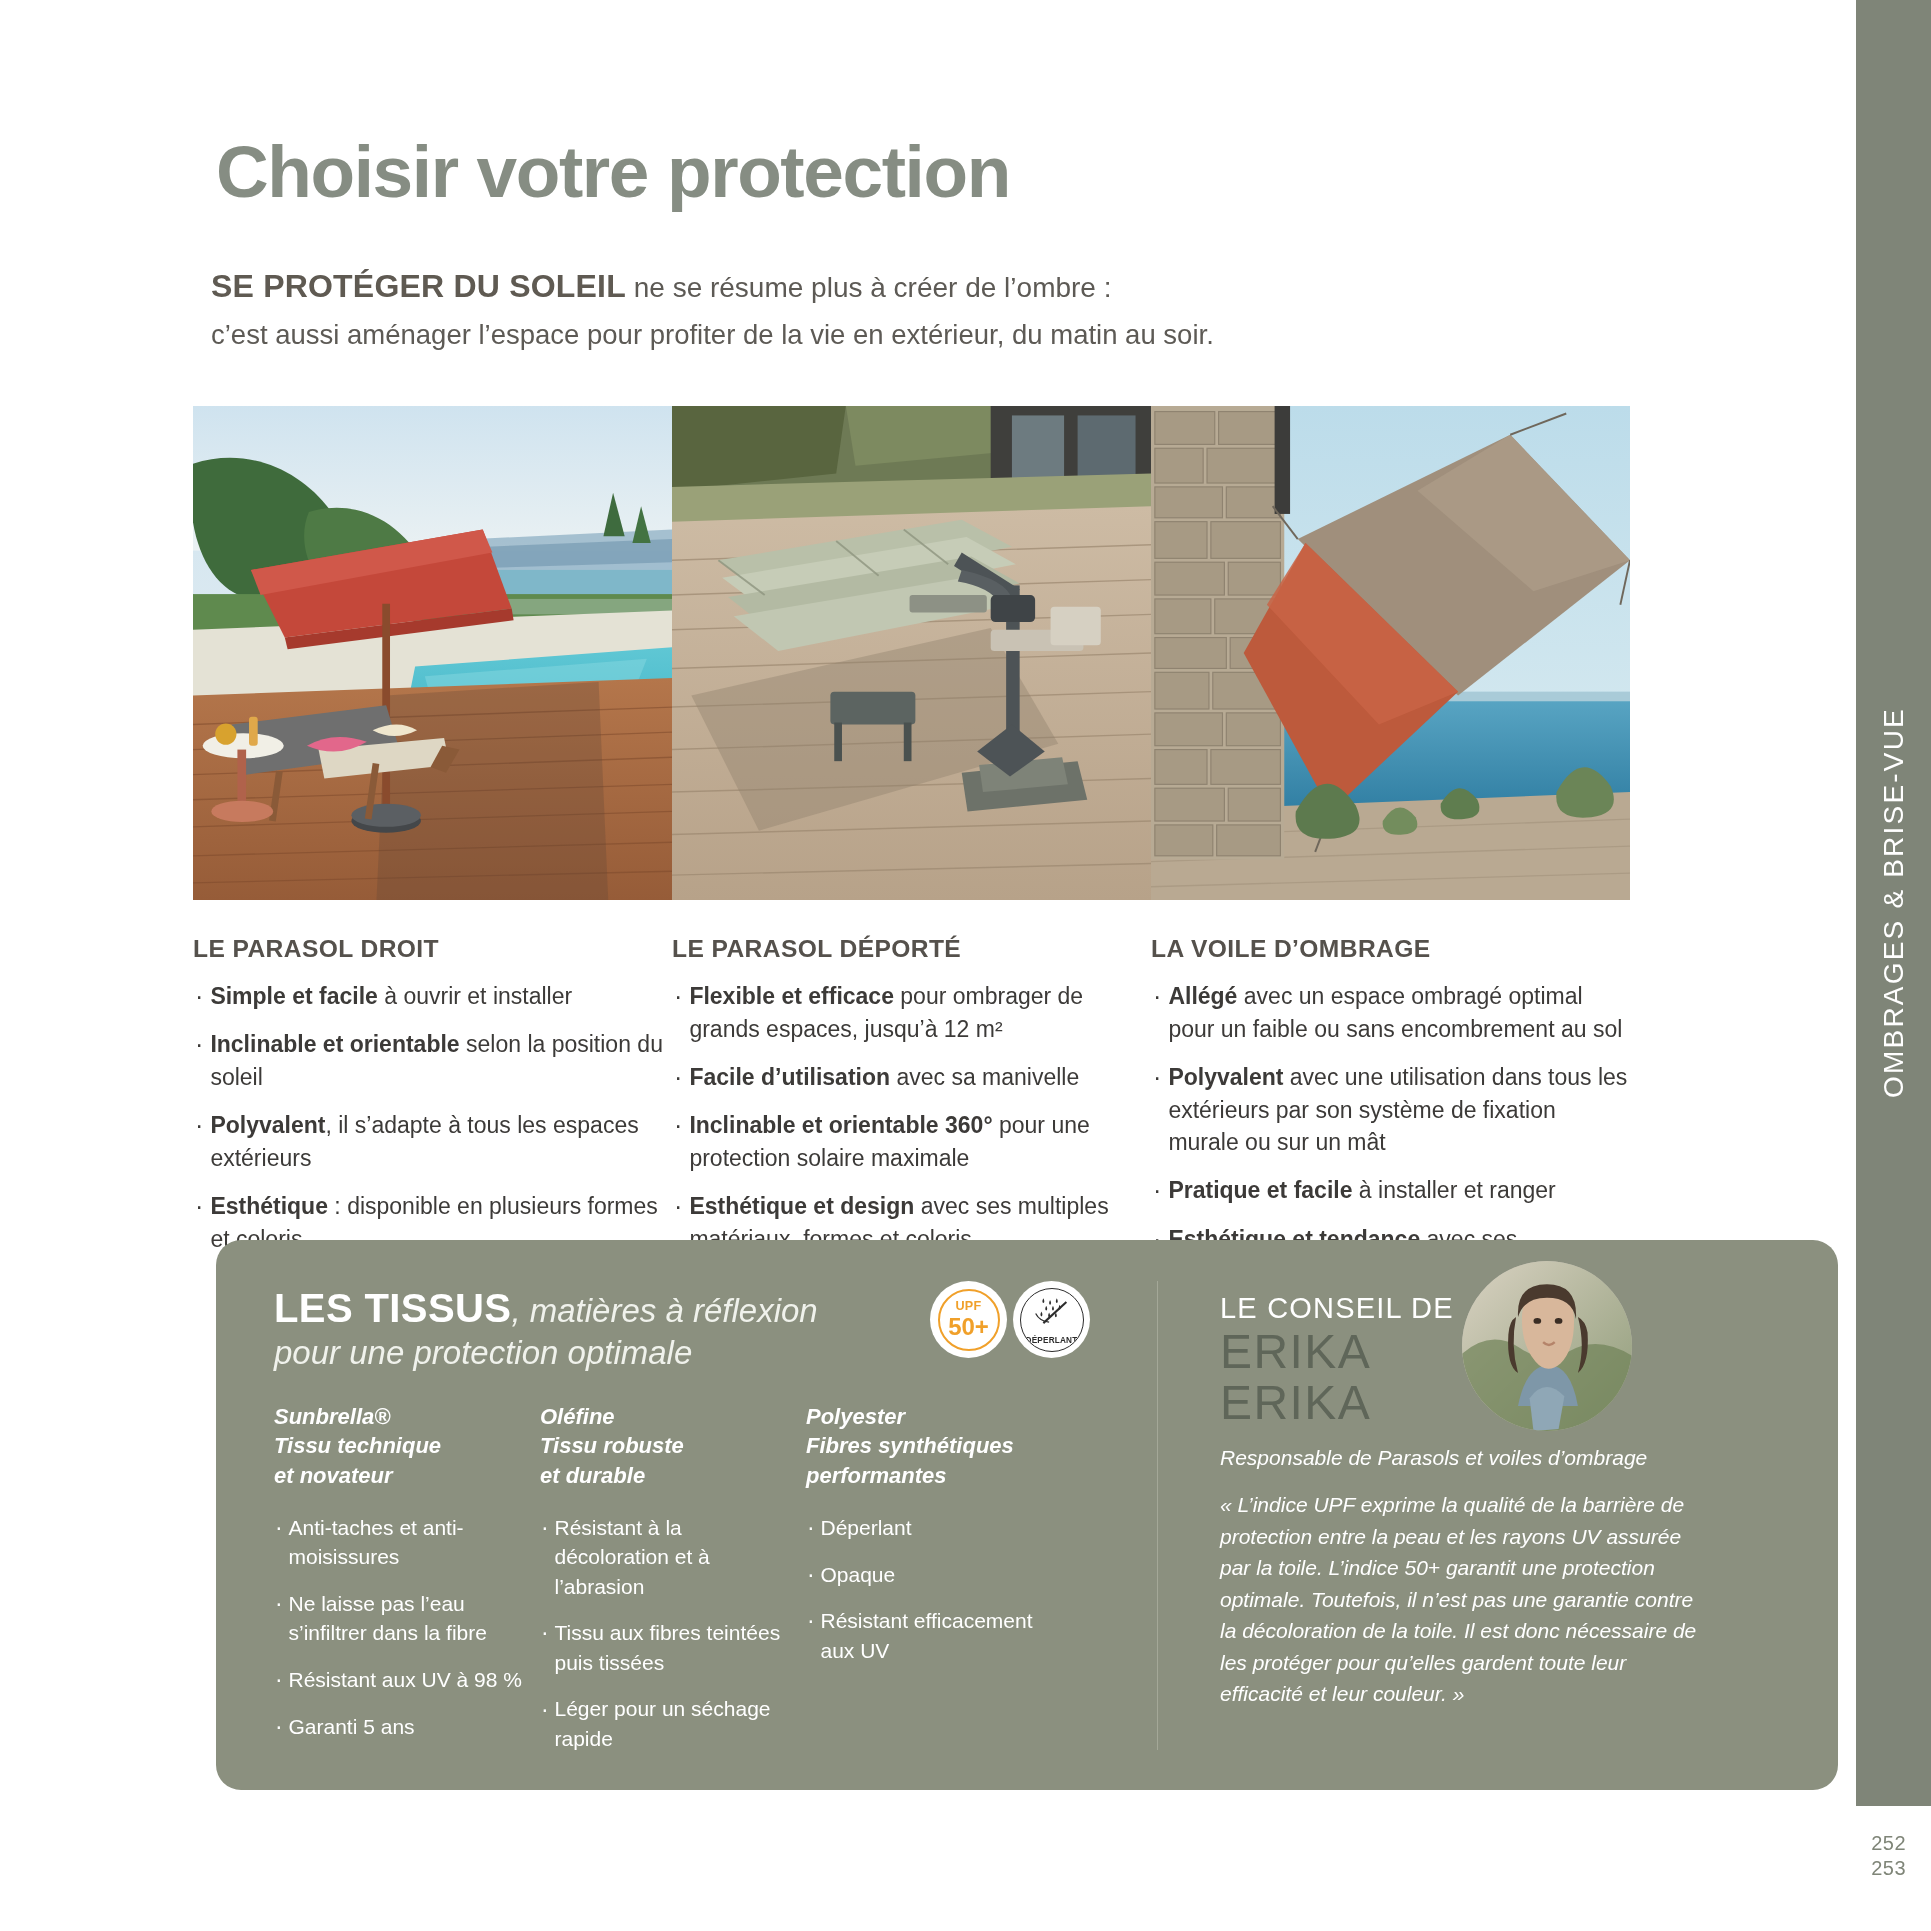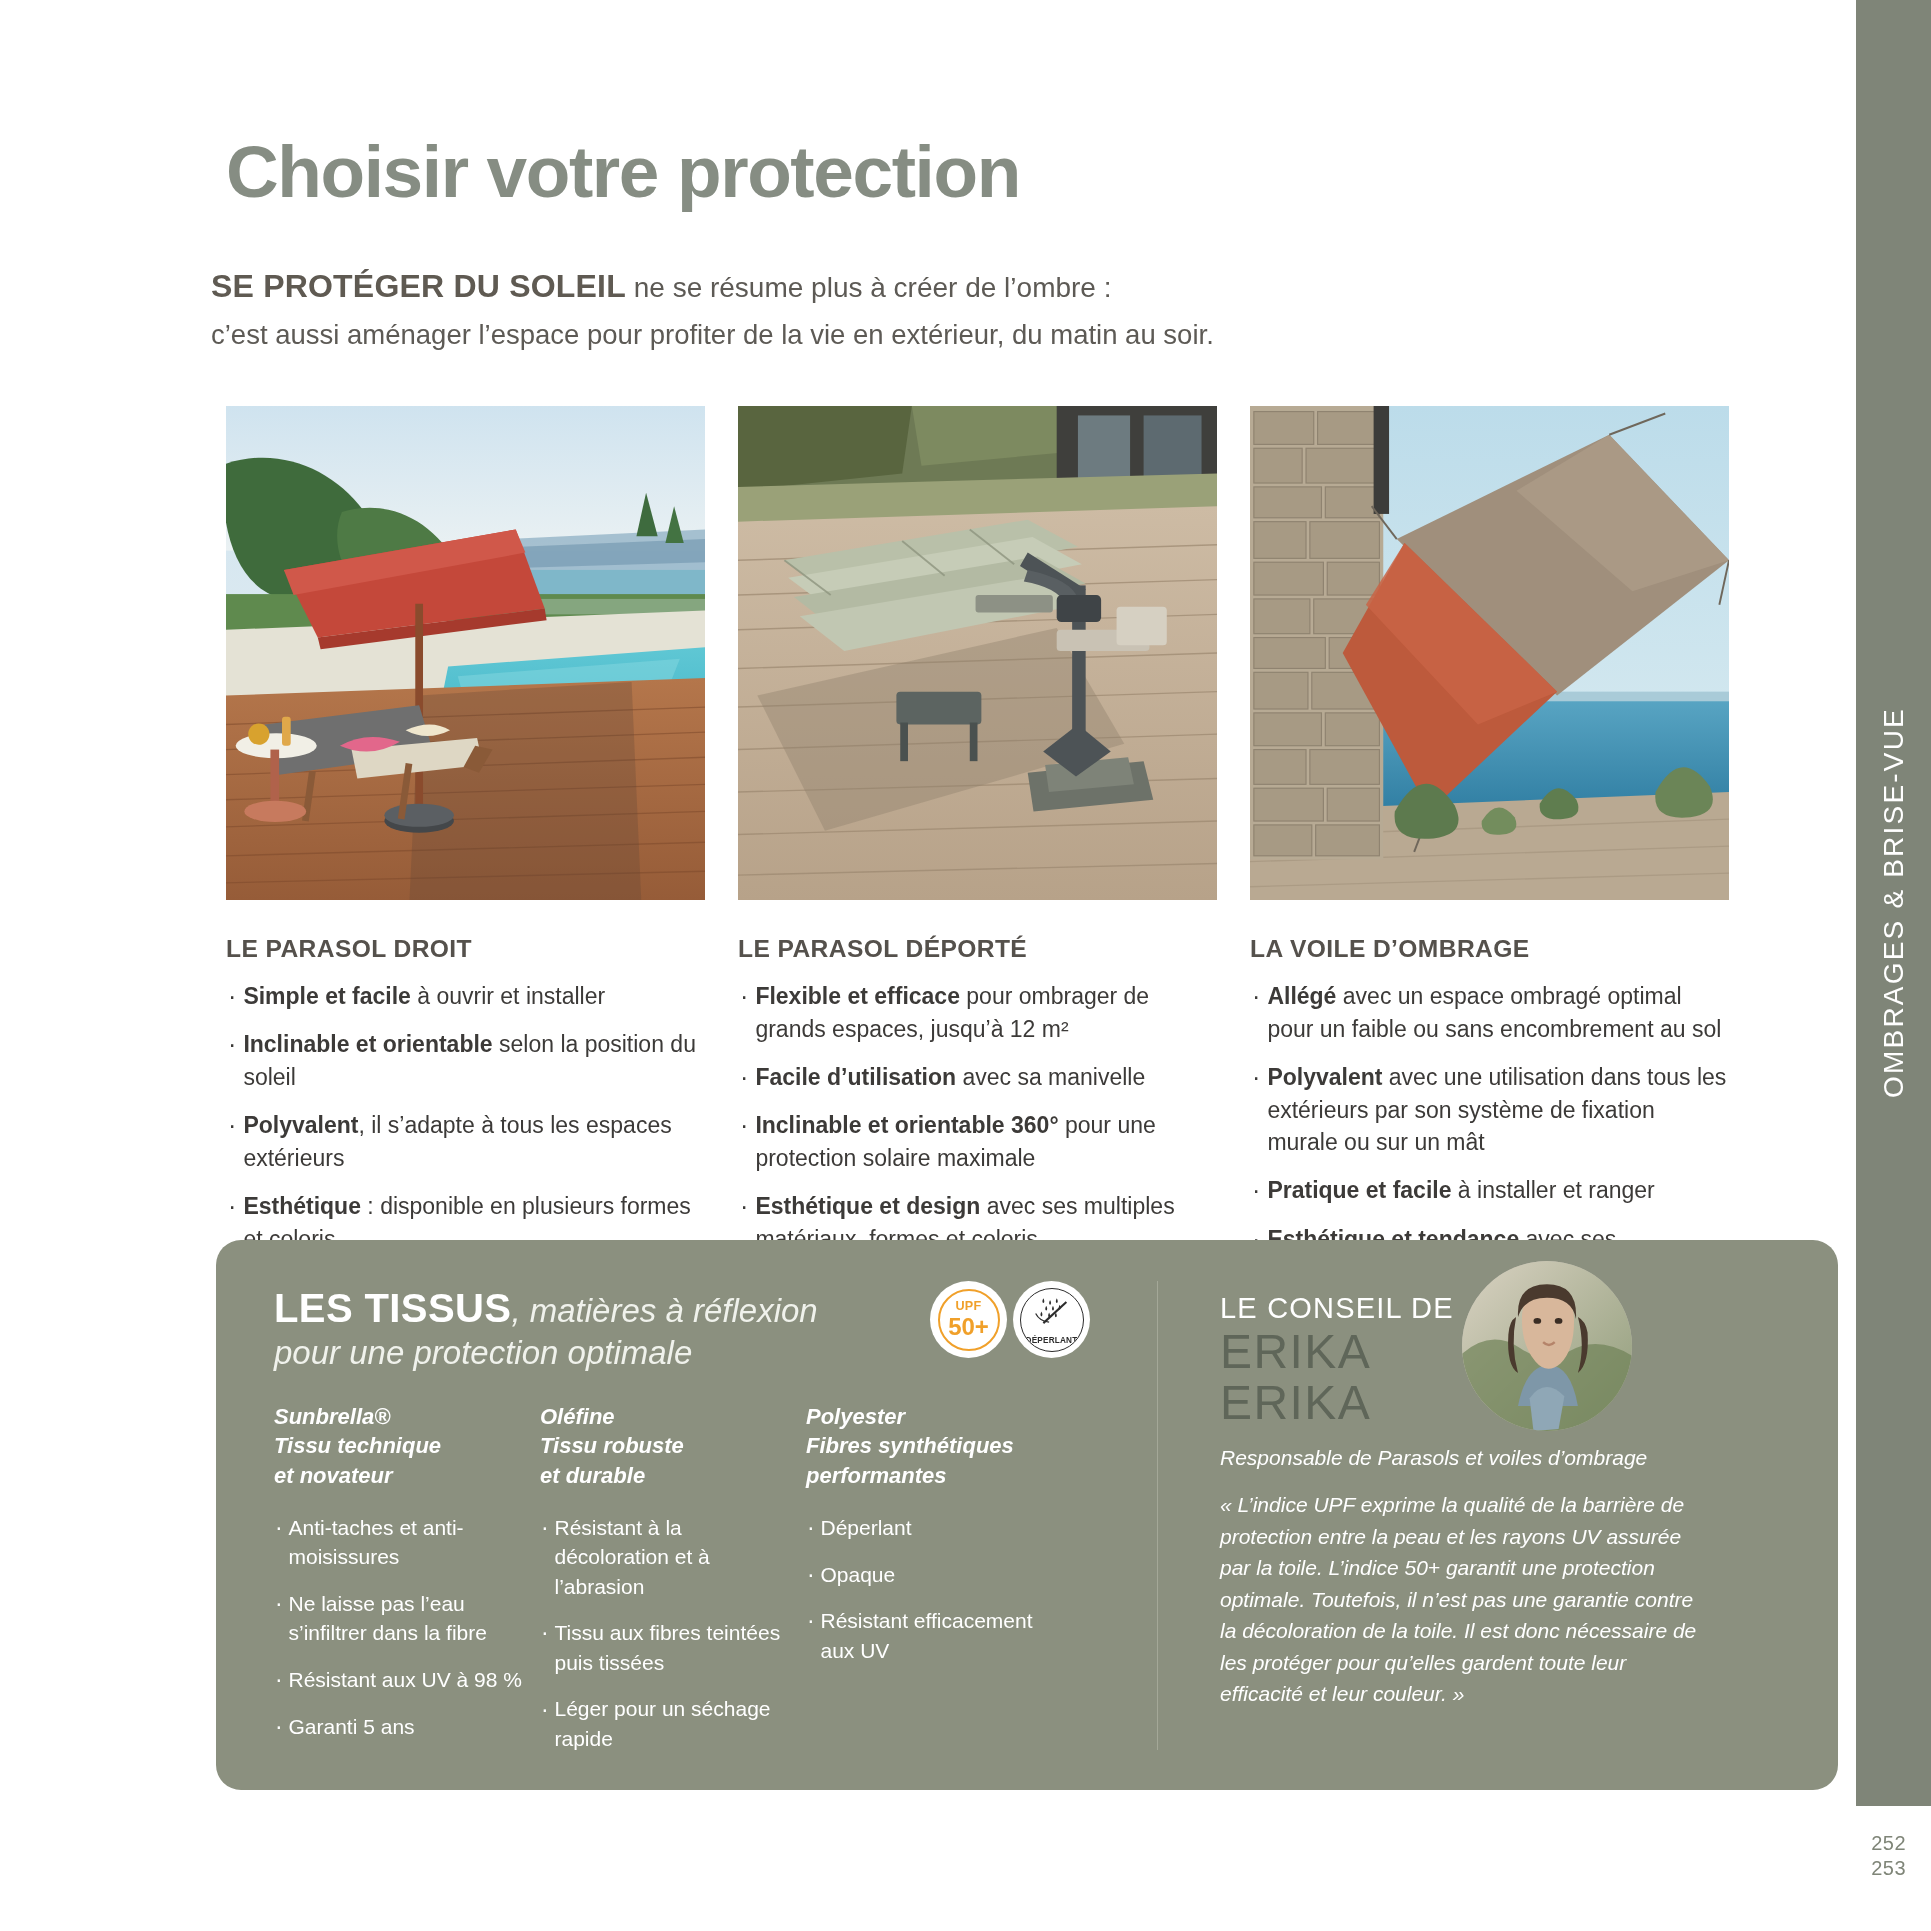--- a/index.html
+++ b/index.html
@@ -47,21 +47,21 @@
     color: #7f8578;
     font-size: 20px;
     line-height: 1.25;
     letter-spacing: 0.5px;
   }
   .page-numbers span { display: block; }
 
   
   .title {
     position: absolute;
-    left: 226px; top: 130px;
+    left: 216px; top: 130px;
     font-size: 73px;
     font-weight: 700;
     color: #868d83;
     letter-spacing: -1.4px;
   }
   .subtitle-block {
     position: absolute;
     left: 211px; top: 263px;
     width: 1120px;
     color: #59544e;
@@ -81,24 +81,23 @@
   .subtitle-line2 {
     display: block;
     margin-top: 5.8px;
     font-size: 27.5px;
     color: #5d5a55;
   }
 
   
   .cols {
     position: absolute;
-    left: 226px; top: 406px;
+    left: 193px; top: 406px;
     width: 1556px;
     display: flex;
-    gap: 33px;
   }
   .col { width: 479px; }
 
   .photo {
     width: 479px; height: 494px;
     overflow: hidden;
     position: relative;
     background: #cfd6d9;
   }
   .photo svg { display: block; width: 100%; height: 100%; }

